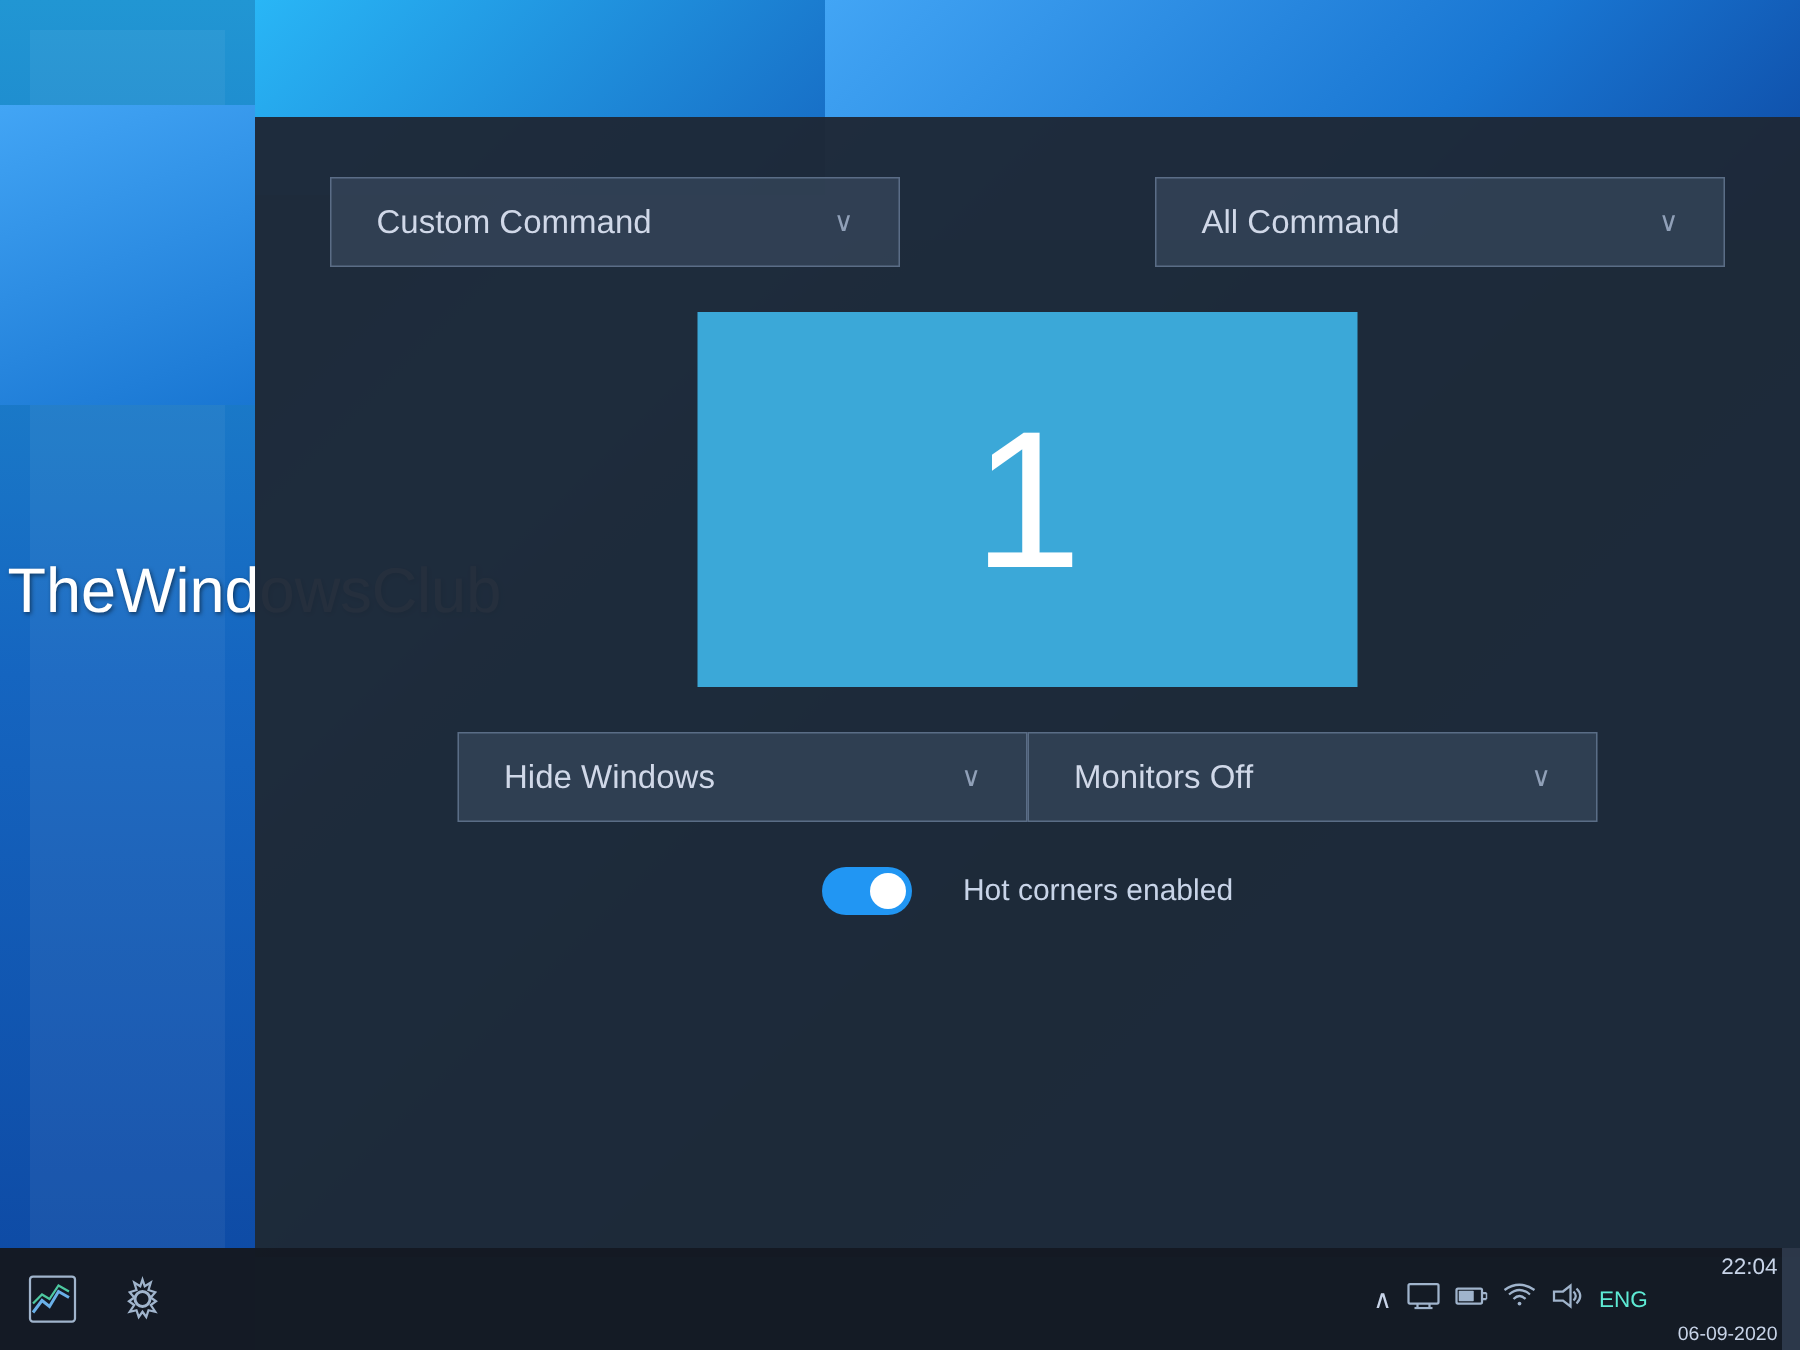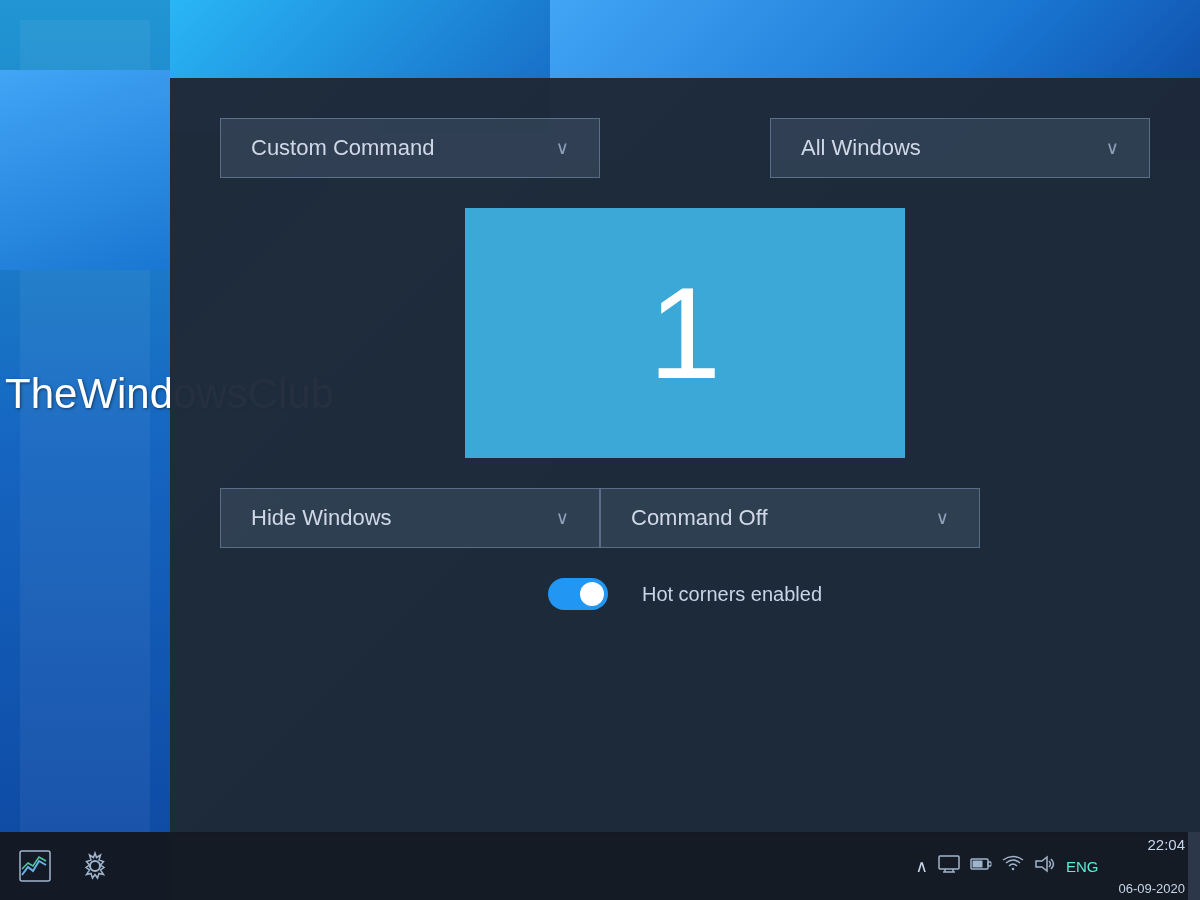--- a/index.html
+++ b/index.html
@@ -145,21 +145,21 @@
     .monitor-number {
       color: white;
       font-size: 130px;
       font-weight: 200;
       line-height: 1;
     }
 
     
     .bottom-row {
       display: flex;
-      justify-content: flex-start;
+      justify-content: center;
       width: 100%;
       margin-bottom: 30px;
     }
 
     
     .hot-corners-row {
       display: flex;
       align-items: center;
       gap: 34px;
     }
@@ -292,36 +292,36 @@
 
 <div class="panel">
   <div class="panel-content">
 
     <div class="top-row">
       <button class="dropdown-btn">
         <span>Custom Command</span>
         <span class="chevron">∨</span>
       </button>
       <button class="dropdown-btn">
-        <span>All Windows</span>
+        <span>All Command</span>
         <span class="chevron">∨</span>
       </button>
     </div>
 
     <div class="monitor-display">
       <span class="monitor-number">1</span>
     </div>
 
     <div class="bottom-row">
       <button class="dropdown-btn">
         <span>Hide Windows</span>
         <span class="chevron">∨</span>
       </button>
       <button class="dropdown-btn">
-        <span>Command Off</span>
+        <span>Monitors Off</span>
         <span class="chevron">∨</span>
       </button>
     </div>
 
     <div class="hot-corners-row">
       <div class="toggle-switch"></div>
       <span class="hot-corners-label">Hot corners enabled</span>
     </div>
 
   </div>

